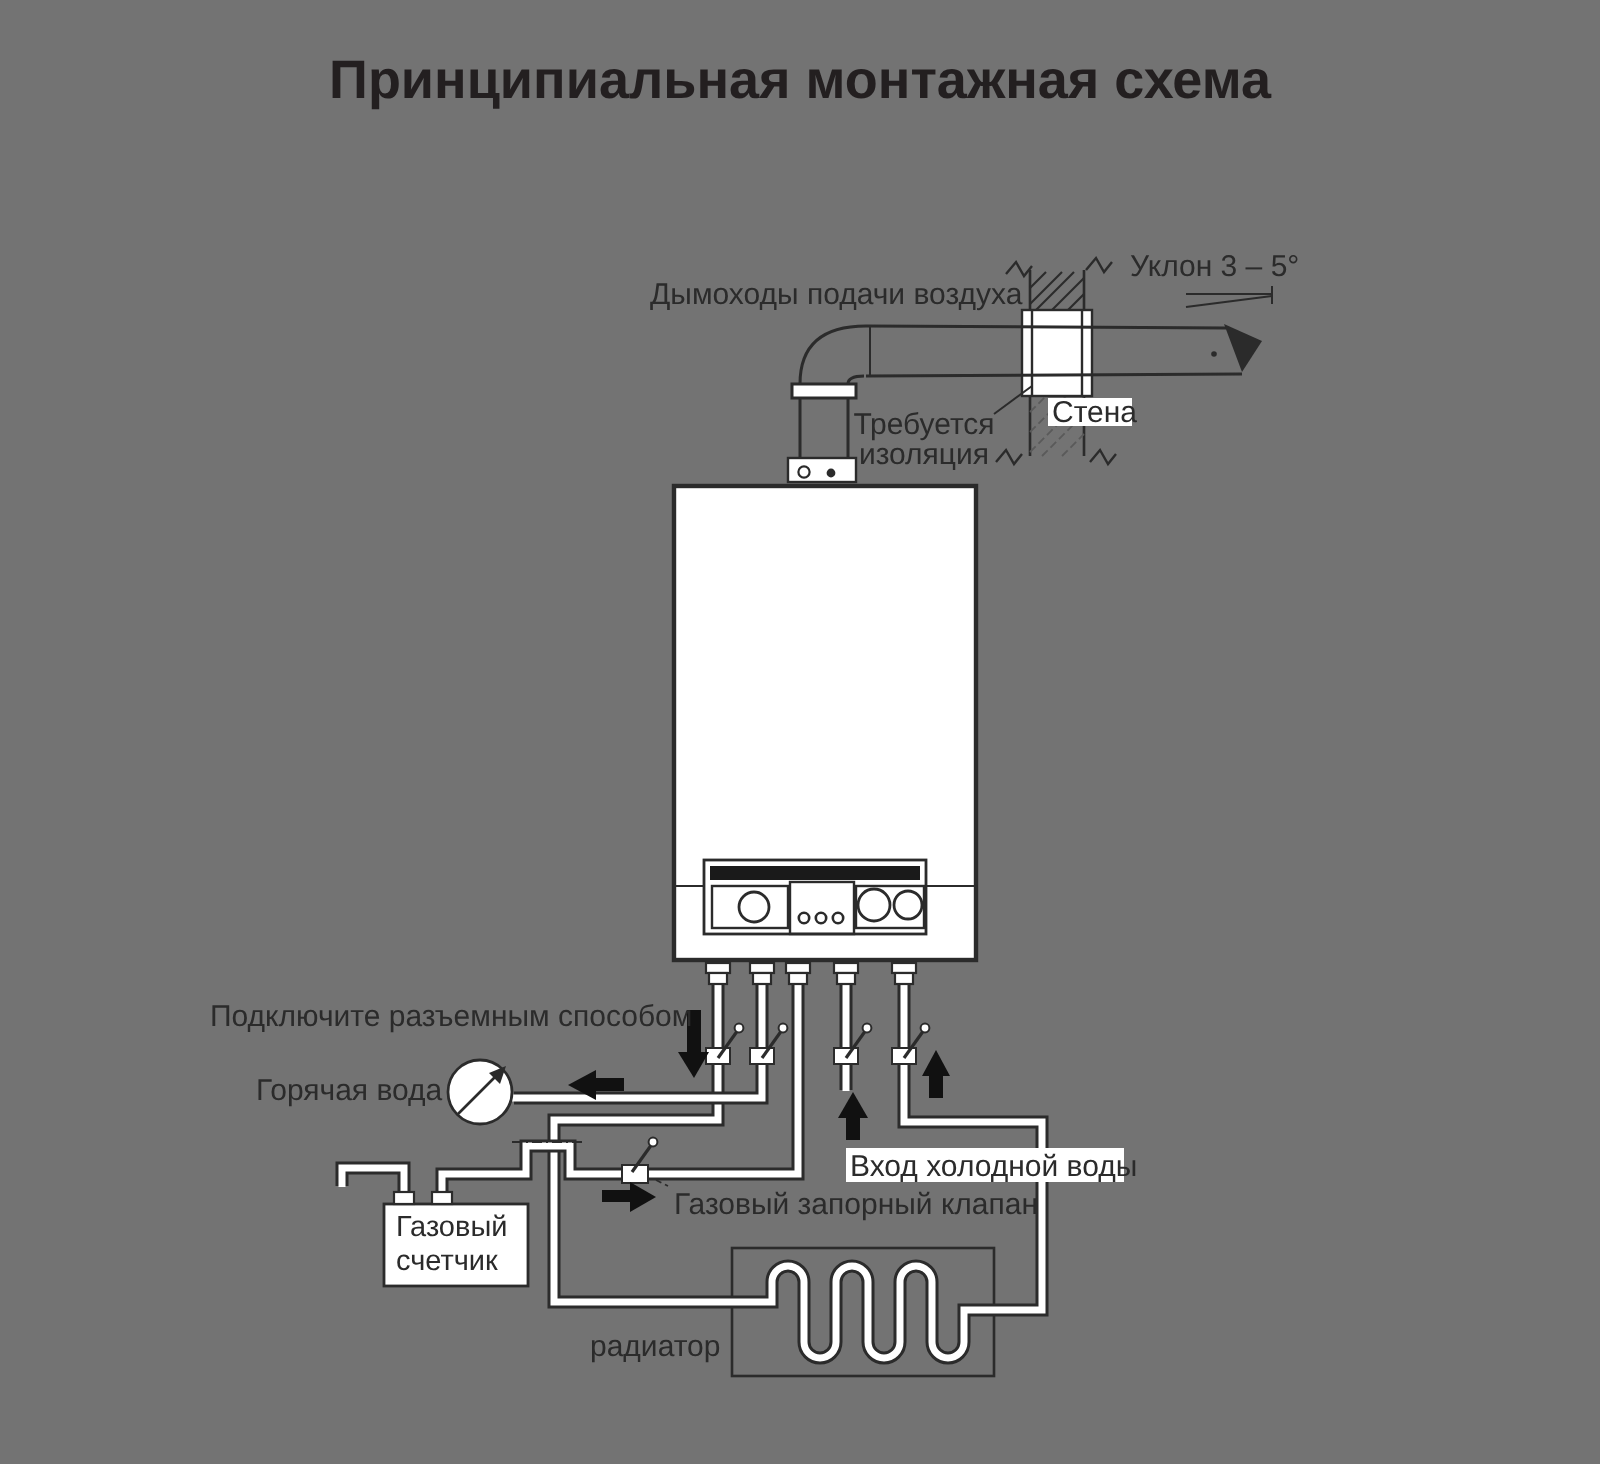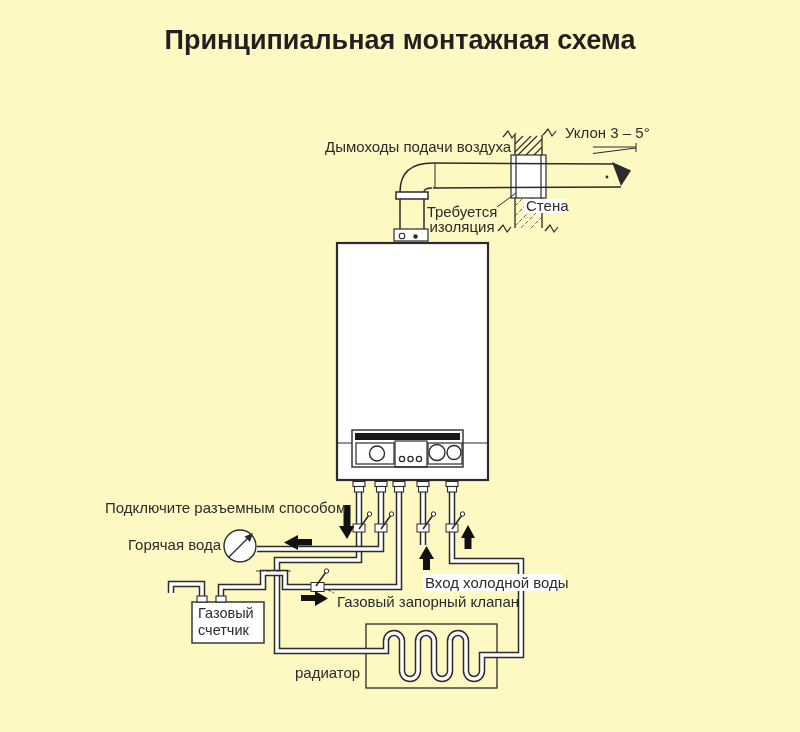--- a/index.html
+++ b/index.html
@@ -1,16 +1,16 @@
 <!DOCTYPE html>
 <html><head>
 <meta charset="utf-8">
 <style>
   html,body{margin:0;padding:0;background:#ffffff;}
-  .page{position:relative;width:800px;height:732px;background:#fef9c3;overflow:hidden;
+  .page{position:relative;width:800px;height:732px;background:#737373;overflow:hidden;
         font-family:"Liberation Sans", sans-serif;}
   svg{display:block;}
   text{fill:#2b2b2b;font-family:"Liberation Sans", sans-serif;}
   .lbl{font-size:15px;}
   .lbl-sm{font-size:14.5px;}
   .ttl{font-size:27px;font-weight:700;fill:#231f20;}
 </style>
 </head>
 <body>
 

